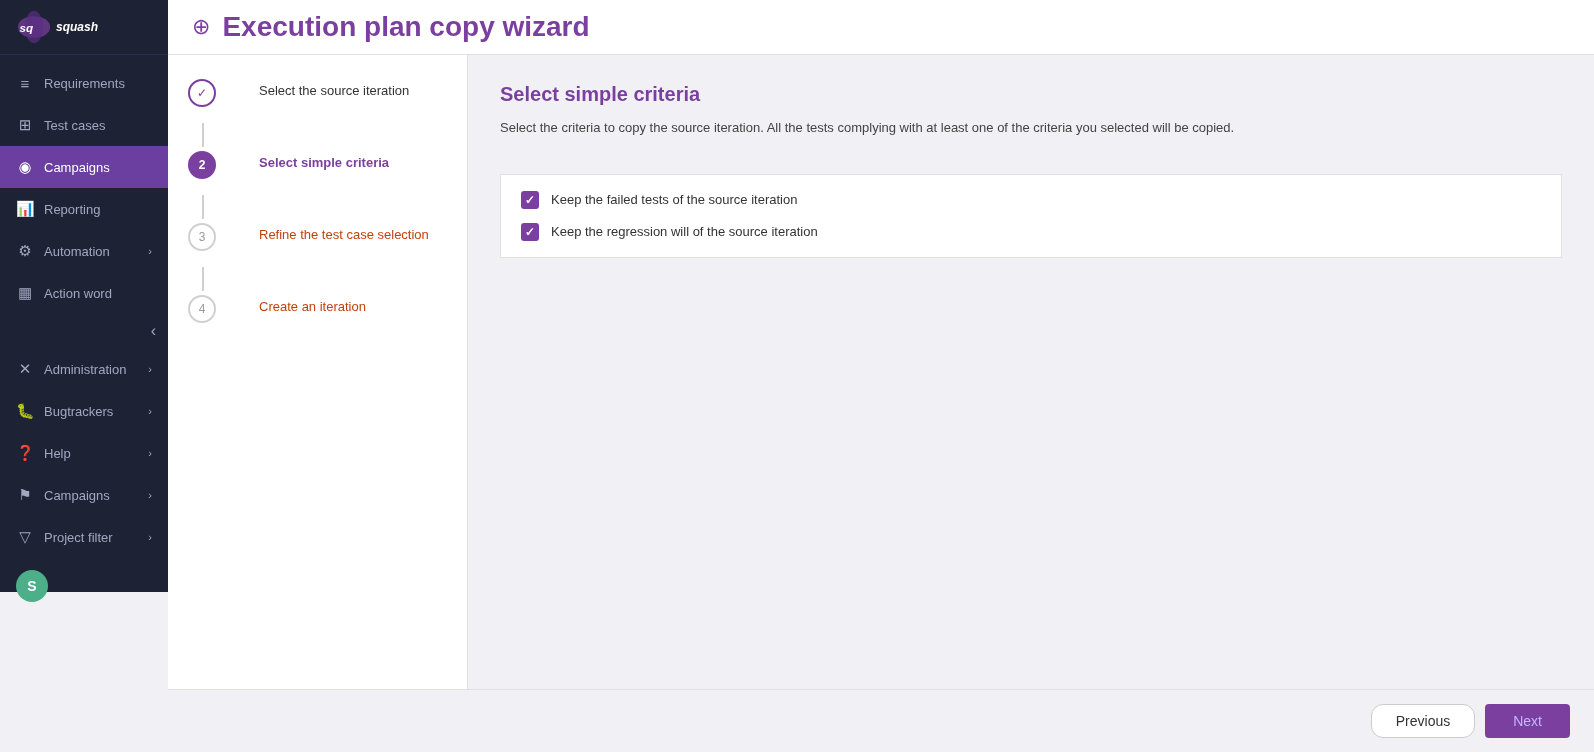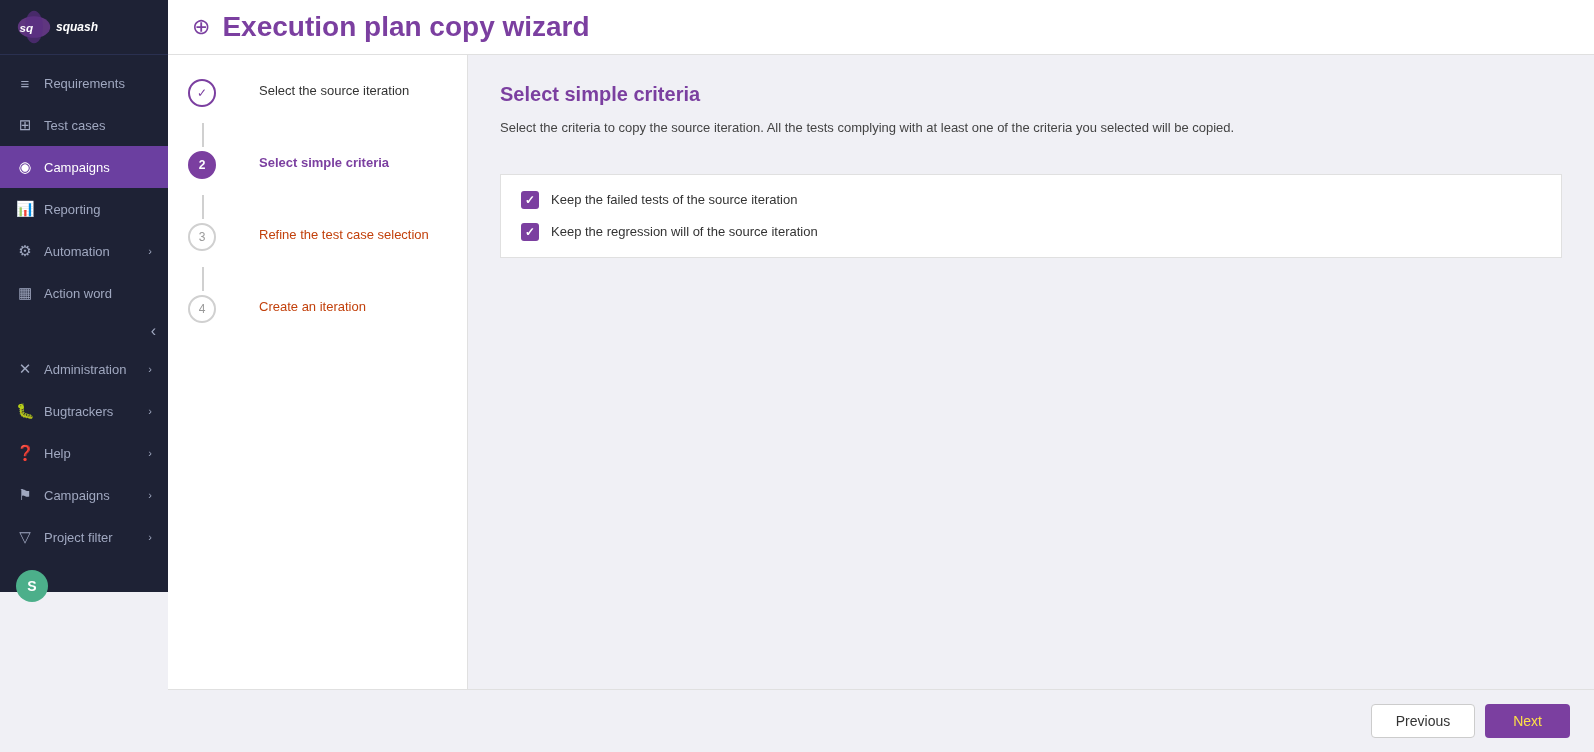--- a/index.html
+++ b/index.html
@@ -230,29 +230,29 @@
       gap: 10px;
       padding: 14px 24px;
       background: #f0f0f5;
       border-top: 1px solid #e0e0e0;
     }
     .btn-previous {
       padding: 8px 24px;
       border: 1px solid #ccc;
       background: white;
       color: #333;
-      border-radius: 4px;
+      border-radius: 12px;
       cursor: pointer;
       font-size: 14px;
     }
     .btn-next {
       padding: 8px 28px;
       border: none;
       background: #7b3fa0;
-      color: #fde047;
+      color: #c4b5fd;
       border-radius: 4px;
       cursor: pointer;
       font-size: 14px;
       font-weight: 500;
     }
   </style>
 </head>
 <body>
 
 <div class="sidebar">

